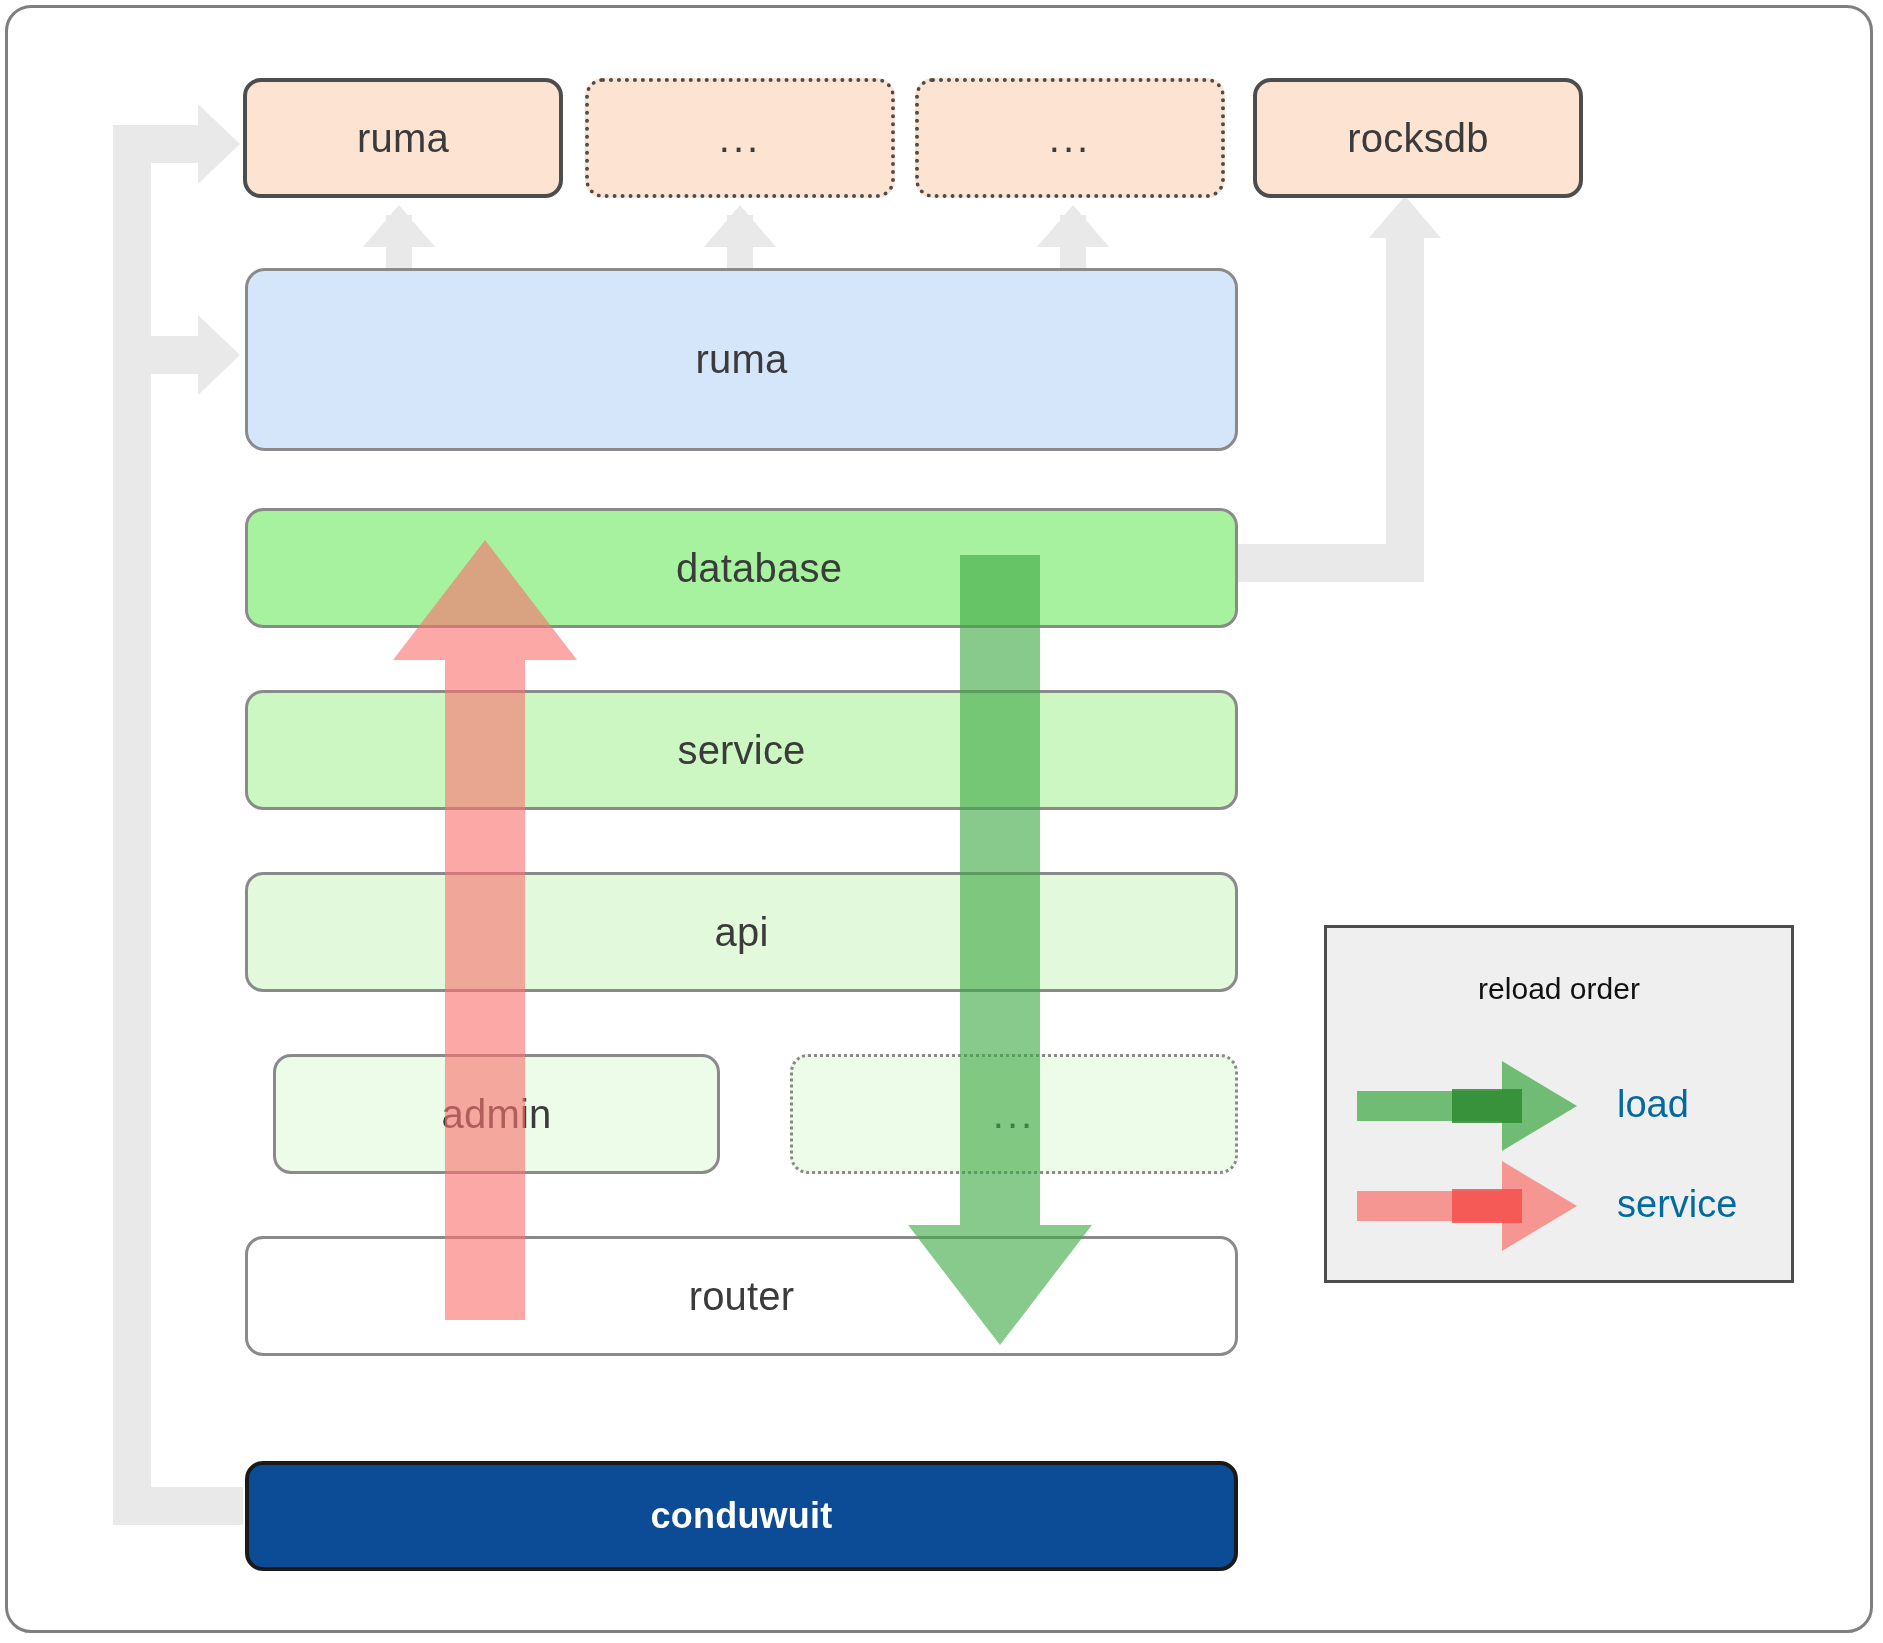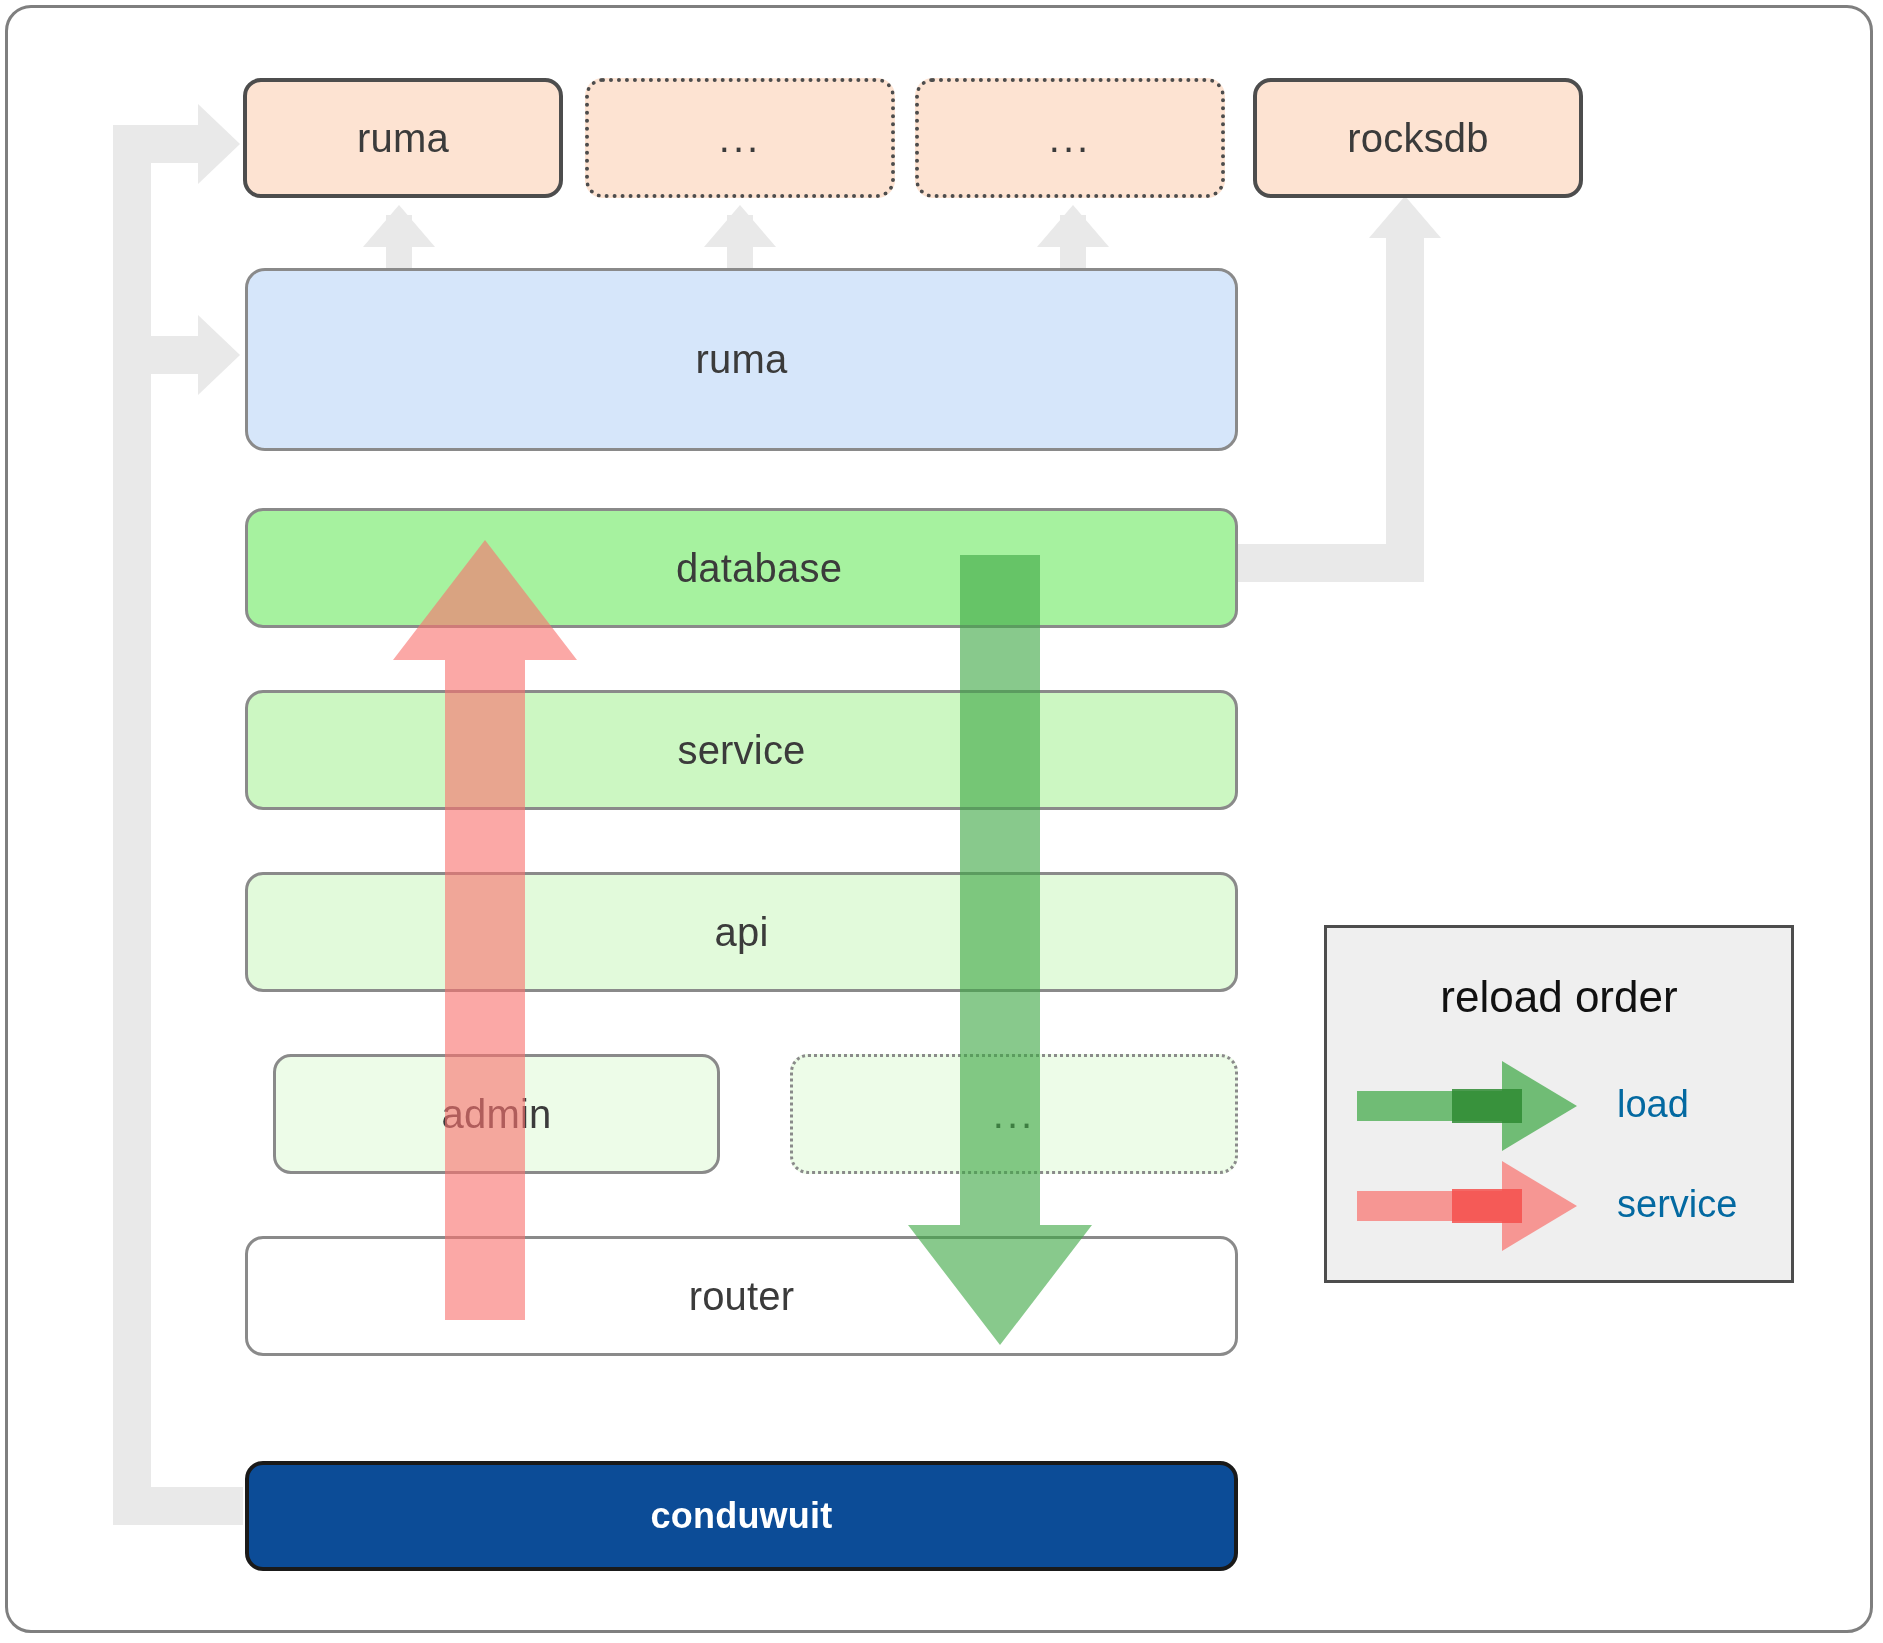--- a/index.html
+++ b/index.html
@@ -103,21 +103,21 @@
     box-sizing: border-box;
     background: #EFEFEF;
     border: 3px solid #4d4d4d;
     z-index: 5;
   }
   .legend-title {
     position: absolute;
     width: 100%;
     top: 44px;
     text-align: center;
-    font-size: 44px;
+    font-size: 30px;
     color: #111111;
   }
   .legend-label {
     position: absolute;
     font-size: 38px;
     color: #0369a1;
   }
 </style>
 </head>
 <body>

